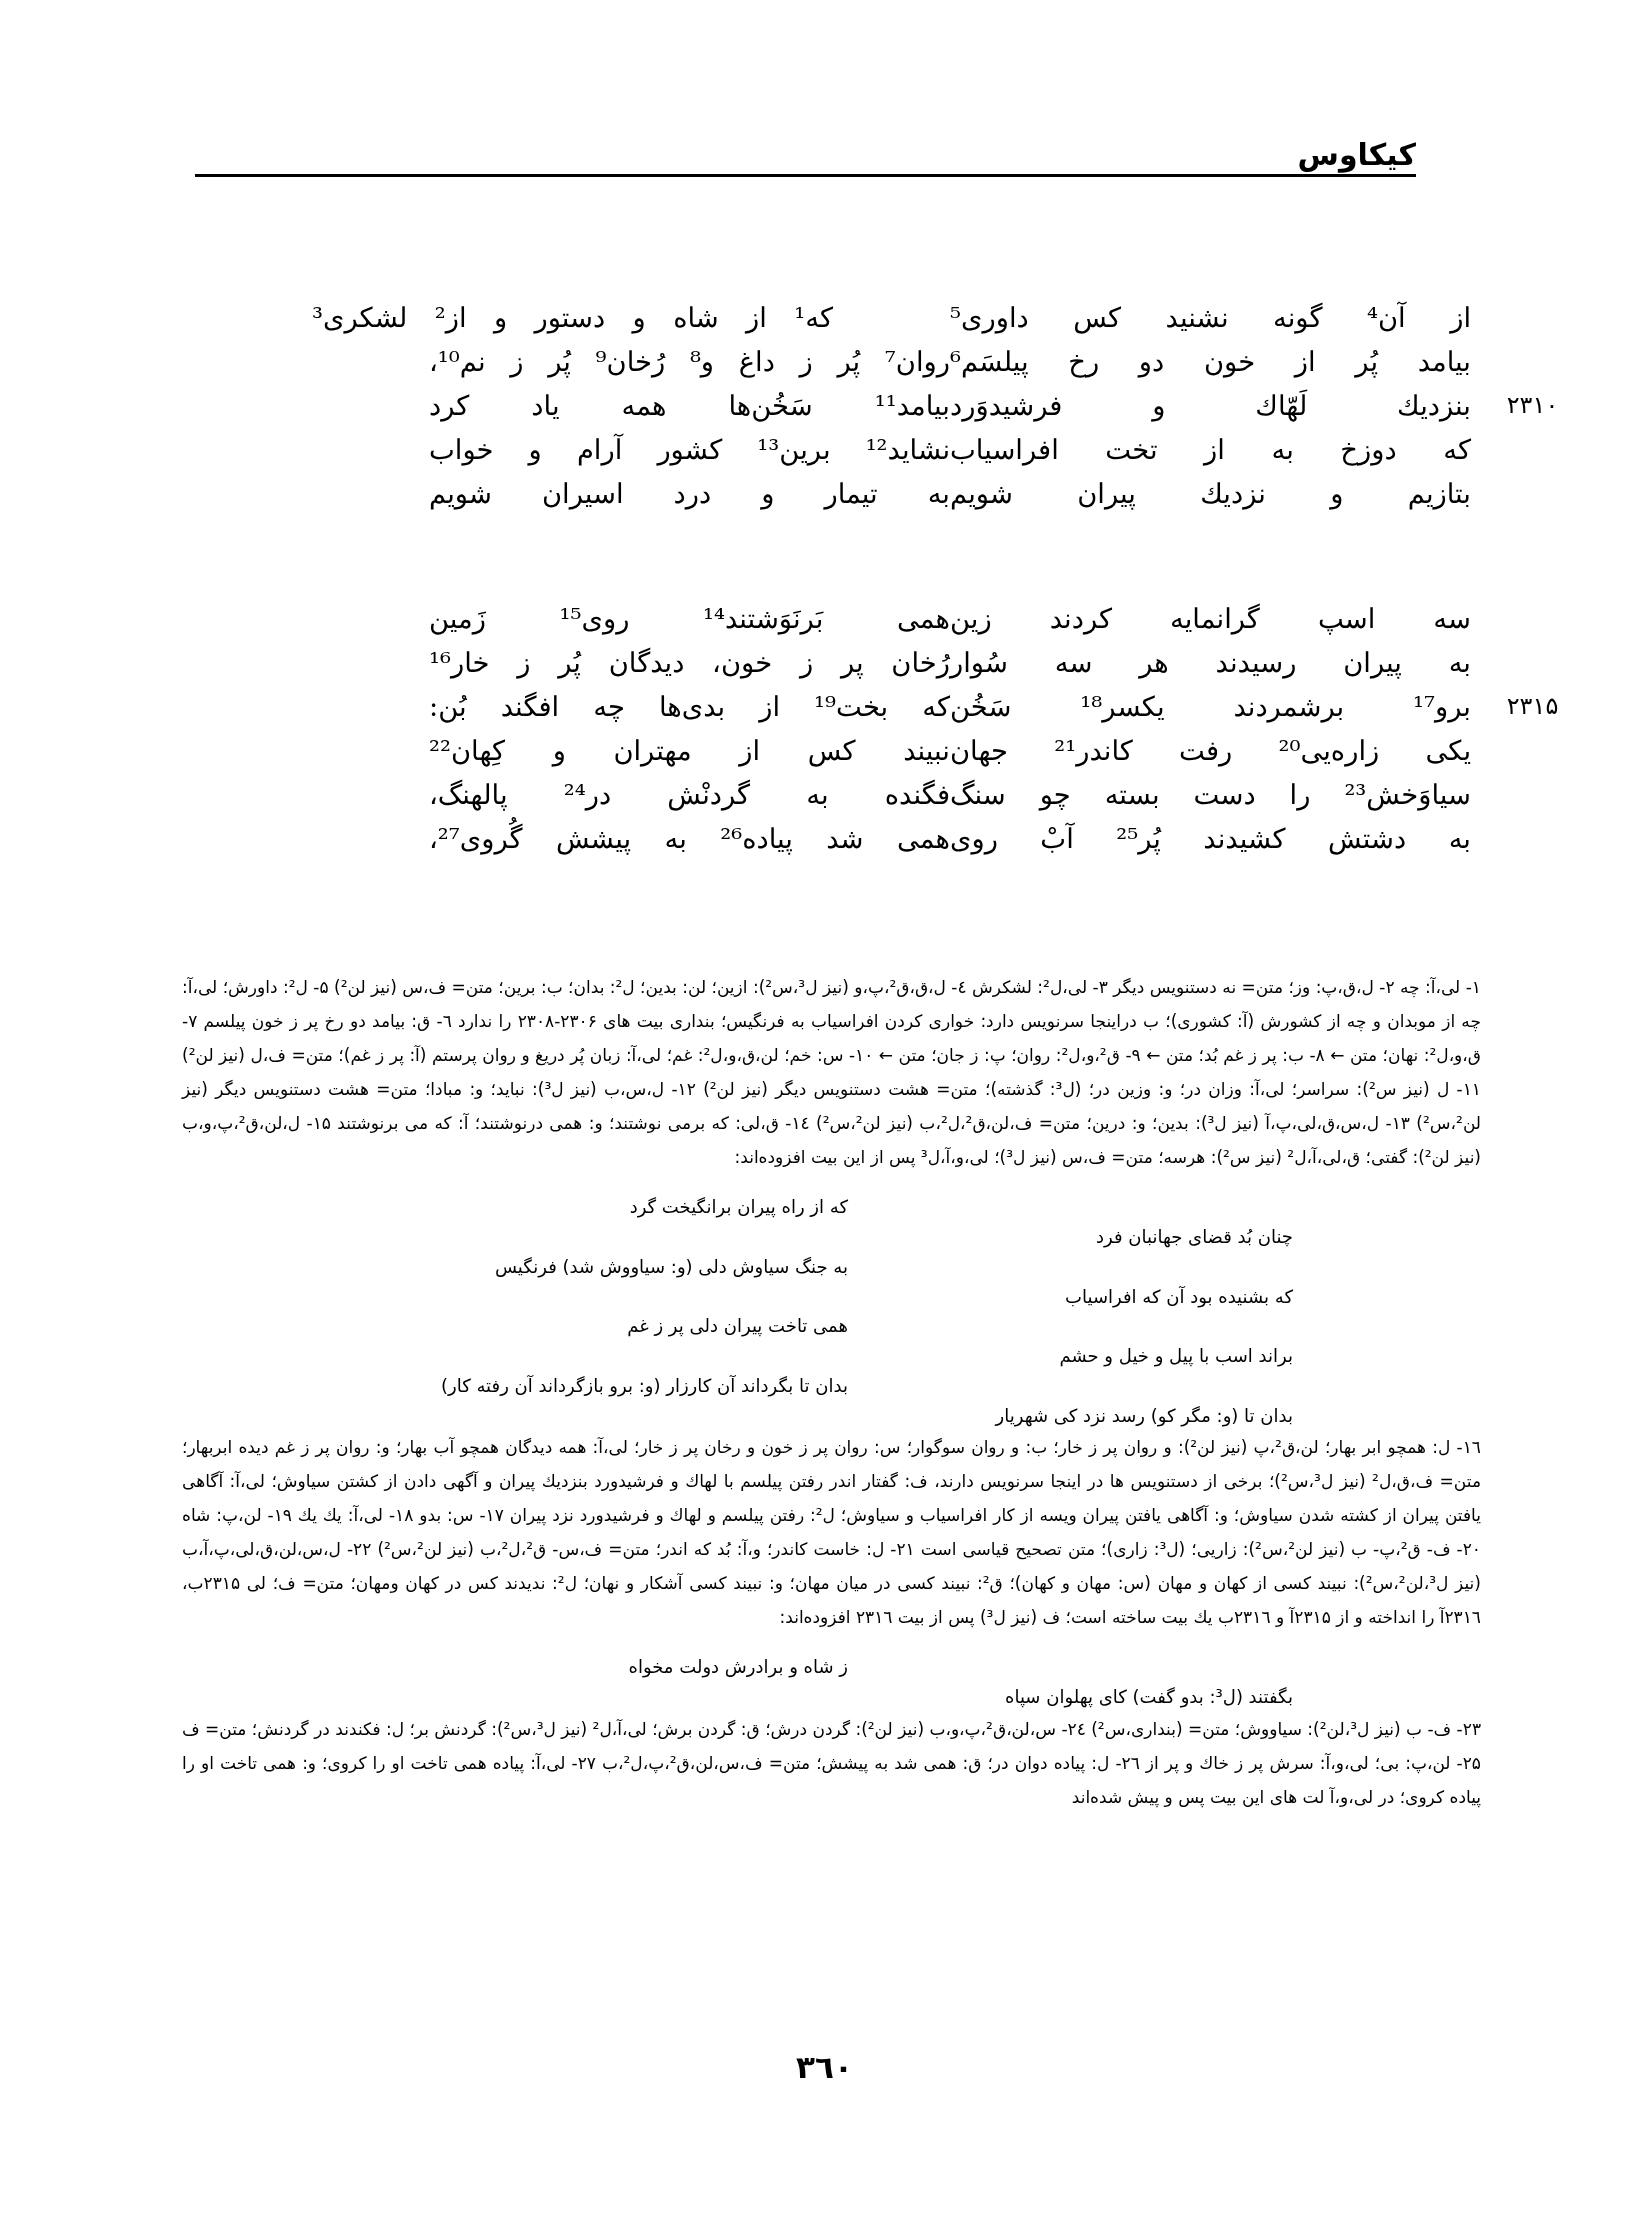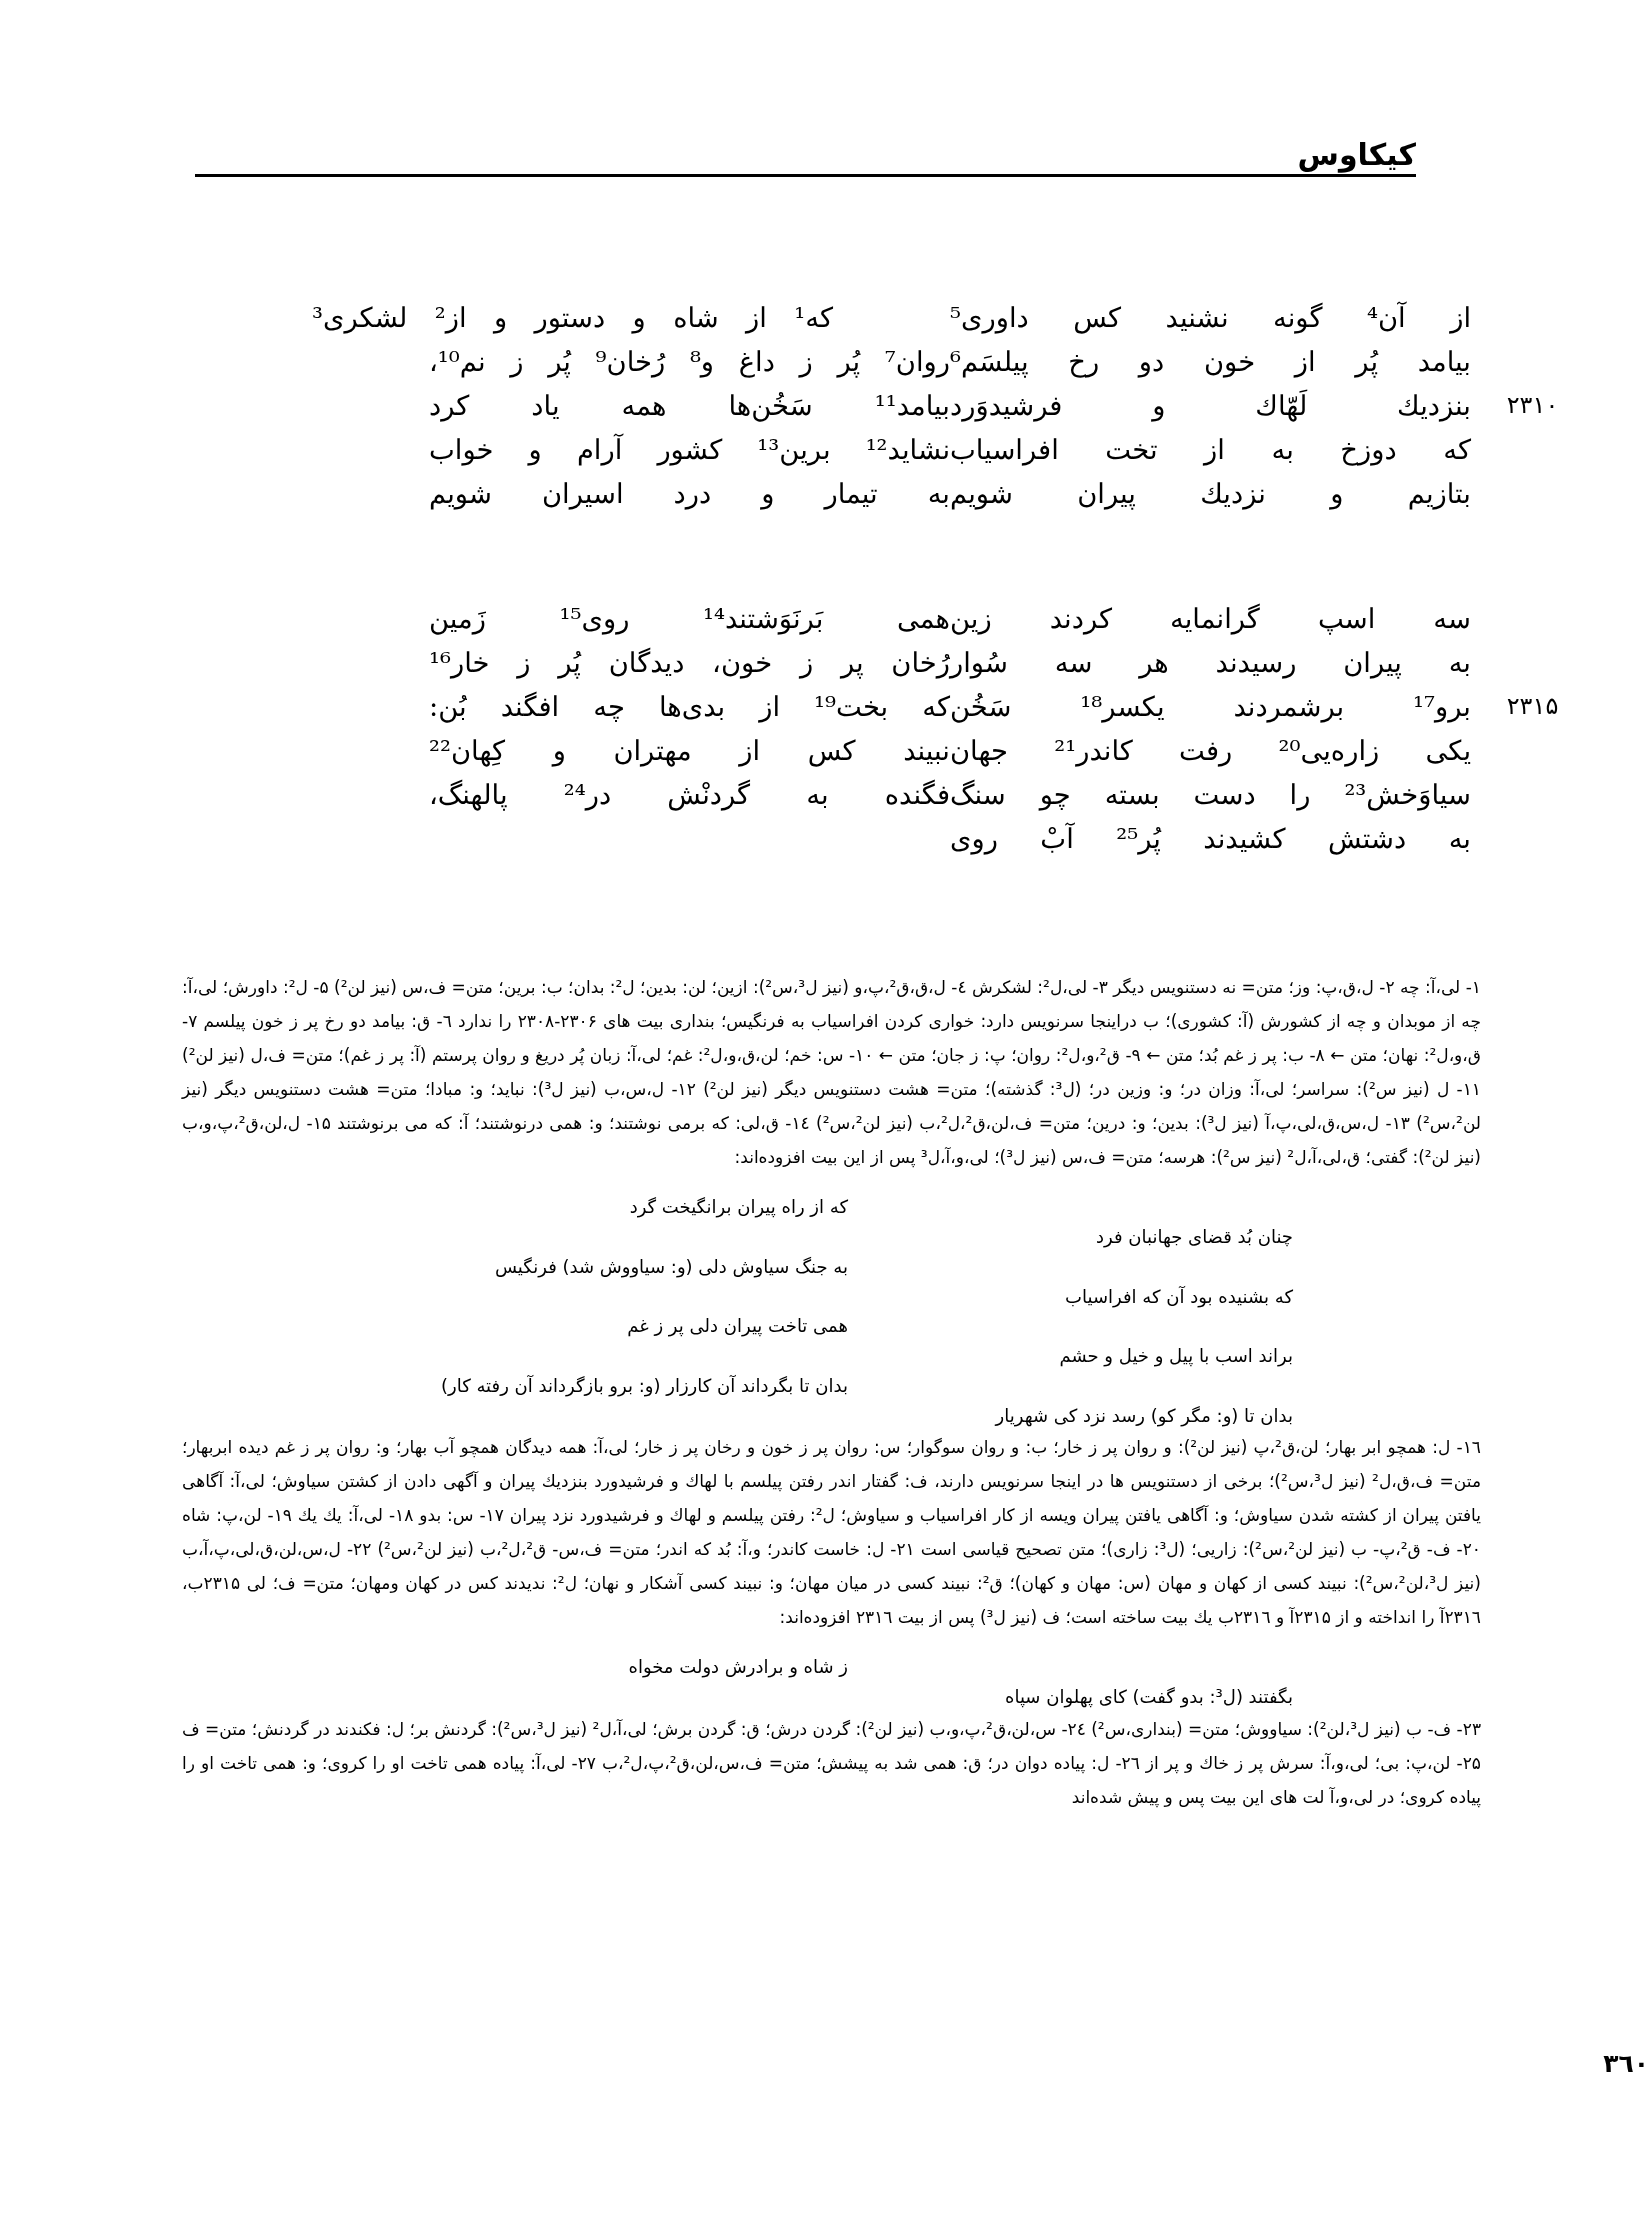--- a/index.html
+++ b/index.html
@@ -36,22 +36,22 @@
     font-family: "DejaVu Sans", sans-serif;
   }
   .notes p { margin: 0; }
   .inset {
     direction: rtl; margin: 18px 0 0 0; font-size: 18px; line-height: 29.5px;
   }
   .inset .row { display: flex; flex-direction: row; }
   .inset .h1 { width: 445px; padding-right: 188px; white-space: nowrap; margin-top: 30px; }
   .inset .h2 { width: 480px; white-space: nowrap; }
   .page-number {
-    position: absolute; left: 0; right: 0; top: 2049px; text-align: right;
-    font-size: 25px; font-weight: bold;
+    position: absolute; left: 0; right: 0; top: 2049px; text-align: center;
+    font-size: 31px; font-weight: bold;
   }
 </style>
 </head>
 <body>
 
 <div class="page">
 
   <div class="running-head">کیکاوس</div>
   <div class="head-rule"></div>
 
@@ -105,20 +105,21 @@
       <span class="misra first">نبیند کس از مهتران و کِهان²²</span>
     </div>
     <div class="bayt">
       <span class="num"></span>
       <span class="misra">سیاوَخش²³ را دست بسته چو سنگ</span>
       <span class="misra first">فگنده به گردنْش در²⁴ پالهنگ،</span>
     </div>
     <div class="bayt">
       <span class="num"></span>
       <span class="misra">به دشتش کشیدند پُر²⁵ آبْ روی</span>
+      <span class="misra first">همی شد پیاده²⁶ به پیشش گُروی²⁷،</span>
     </div>
   </div>
 
   <div class="notes" style="top:970px;">
     <p>۱- لی،آ: چه   ۲- ل،ق،پ: وز؛ متن= نه دستنویس دیگر   ۳- لی،ل²: لشکرش   ٤- ل،ق،ق²،پ،و (نیز ل³،س²): ازین؛ لن: بدین؛ ل²: بدان؛ ب: برین؛ متن= ف،س (نیز لن²)   ۵- ل²: داورش؛ لی،آ: چه از موبدان و چه از کشورش (آ: کشوری)؛ ب دراینجا سرنویس دارد: خواری کردن افراسیاب به فرنگیس؛ بنداری بیت های ۲۳۰۶-۲۳۰۸ را ندارد   ٦- ق: بیامد دو رخ پر ز خون پیلسم   ۷- ق،و،ل²: نهان؛ متن ←   ۸- ب: پر ز غم بُد؛ متن ←   ۹- ق²،و،ل²: روان؛ پ: ز جان؛ متن ←   ۱۰- س: خم؛ لن،ق،و،ل²: غم؛ لی،آ: زبان پُر دریغ و روان پرستم (آ: پر ز غم)؛ متن= ف،ل (نیز لن²)   ۱۱- ل (نیز س²): سراسر؛ لی،آ: وزان در؛ و: وزین در؛ (ل³: گذشته)؛ متن= هشت دستنویس دیگر (نیز لن²)   ۱۲- ل،س،ب (نیز ل³): نباید؛ و: مبادا؛ متن= هشت دستنویس دیگر (نیز لن²،س²)   ۱۳- ل،س،ق،لی،پ،آ (نیز ل³): بدین؛ و: درین؛ متن= ف،لن،ق²،ل²،ب (نیز لن²،س²)   ۱٤- ق،لی: که برمی نوشتند؛ و: همی درنوشتند؛ آ: که می برنوشتند   ۱۵- ل،لن،ق²،پ،و،ب (نیز لن²): گفتی؛ ق،لی،آ،ل² (نیز س²): هرسه؛ متن= ف،س (نیز ل³)؛ لی،و،آ،ل³ پس از این بیت افزوده‌اند:</p>
 
     <div class="inset">
       <div class="row">
         <span class="h1">چنان بُد قضای جهانبان فرد</span>
         <span class="h2">که از راه پیران برانگیخت گرد</span>

